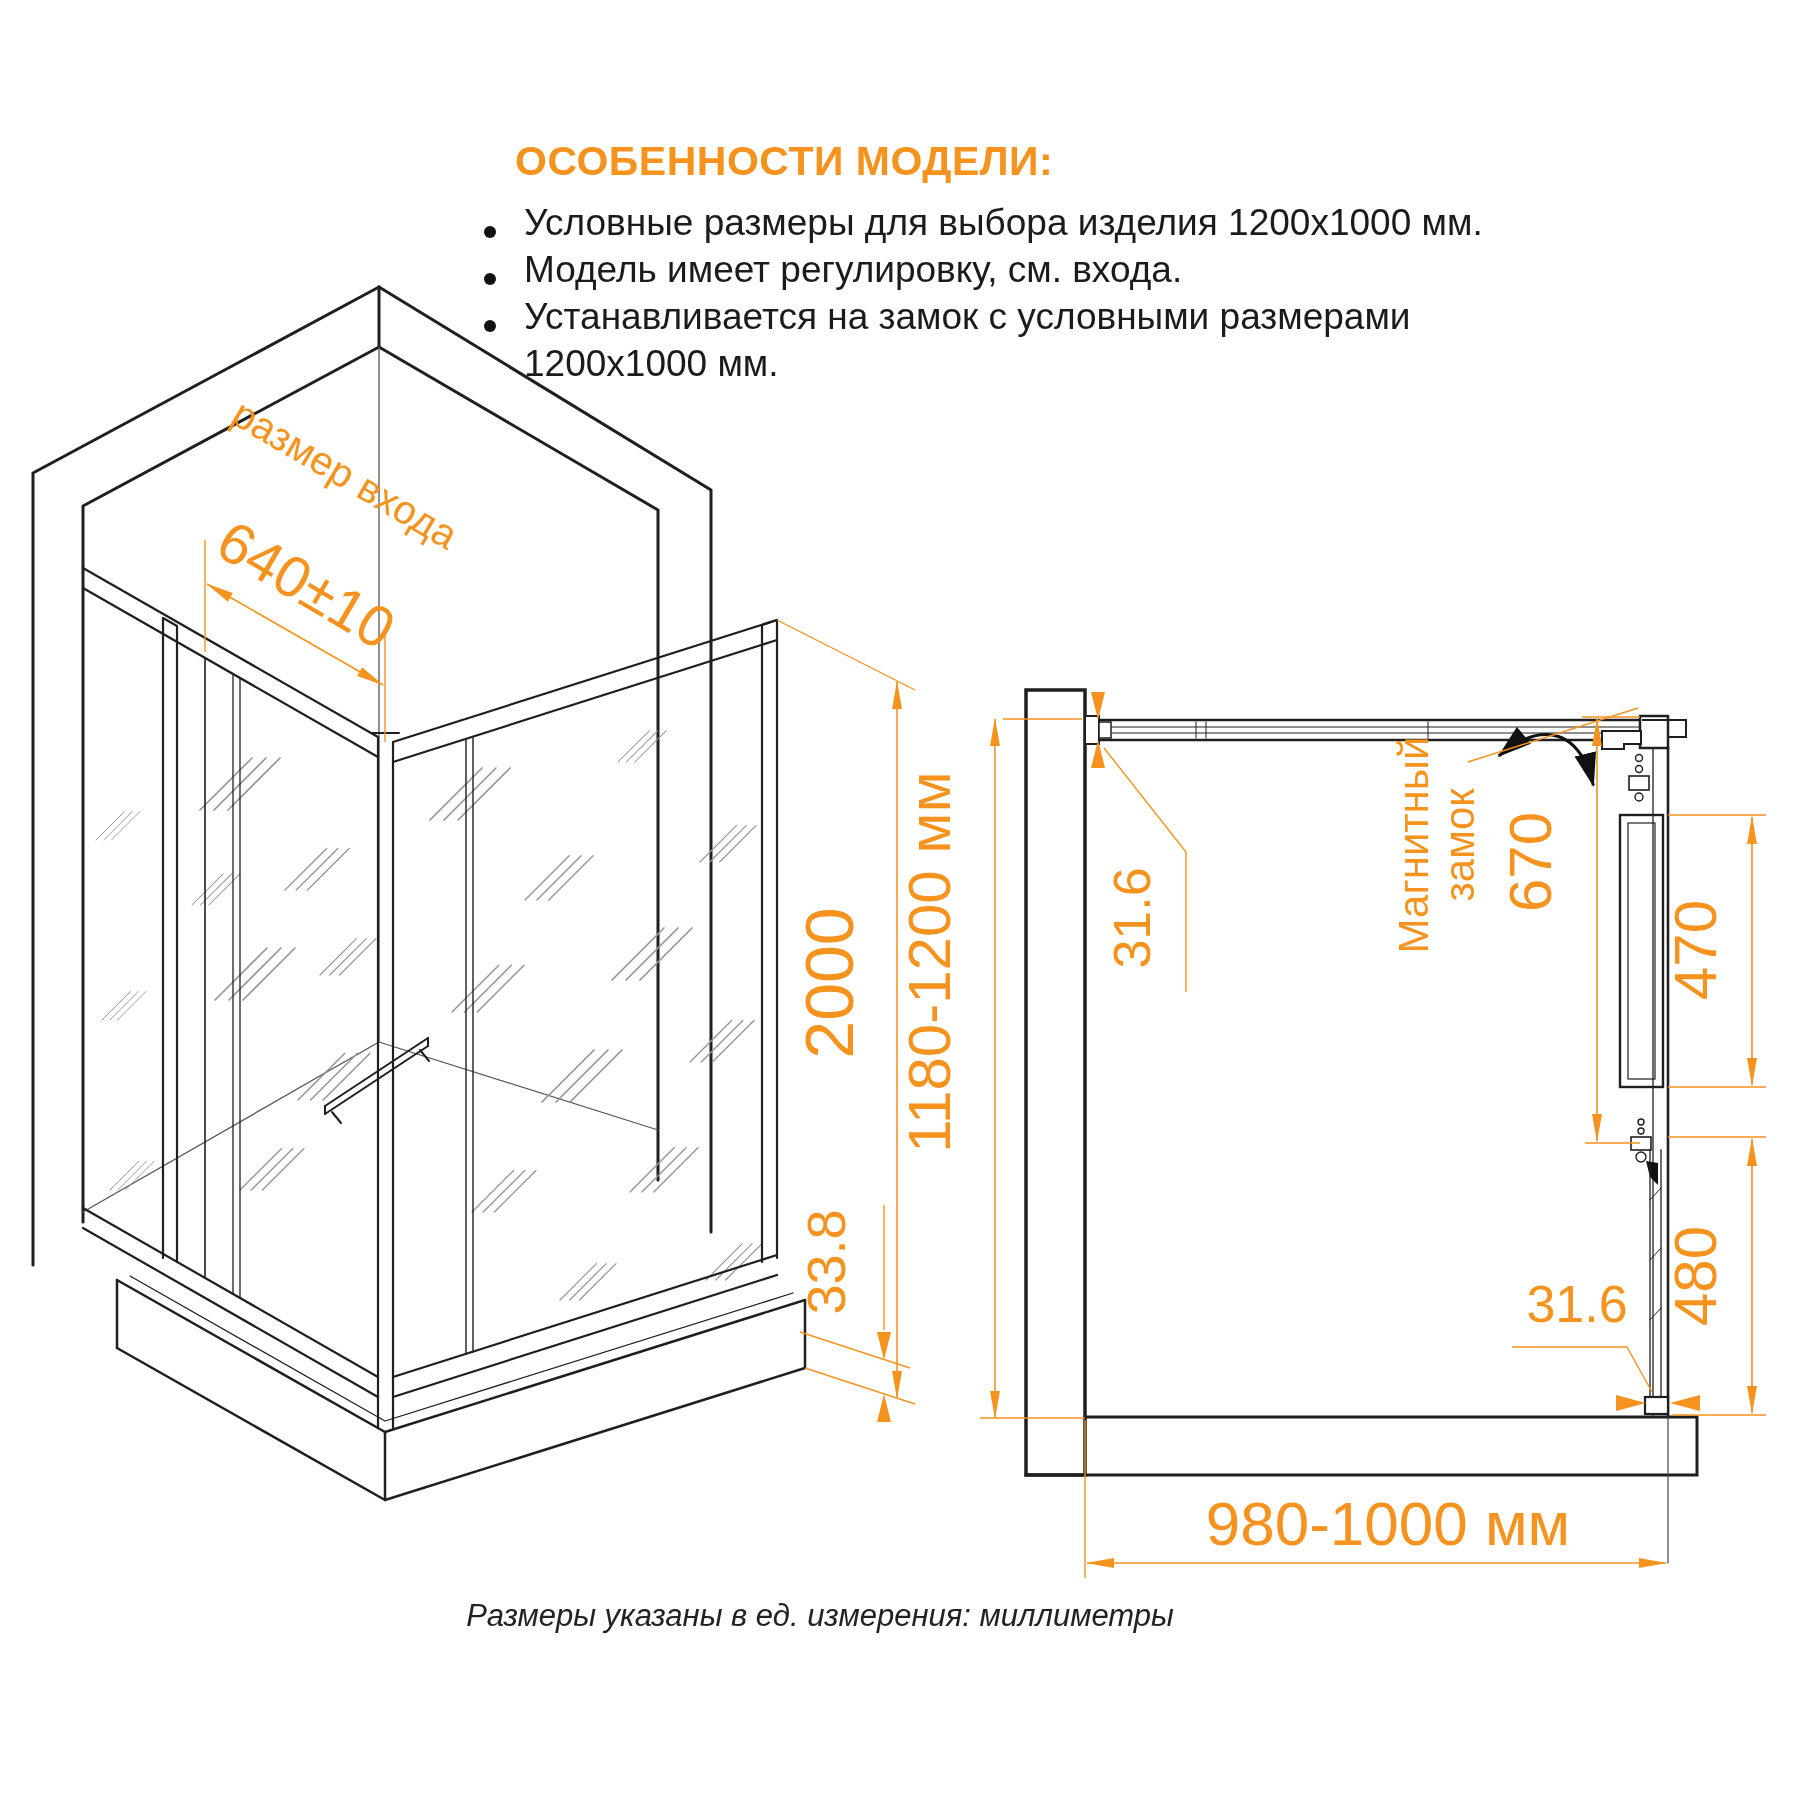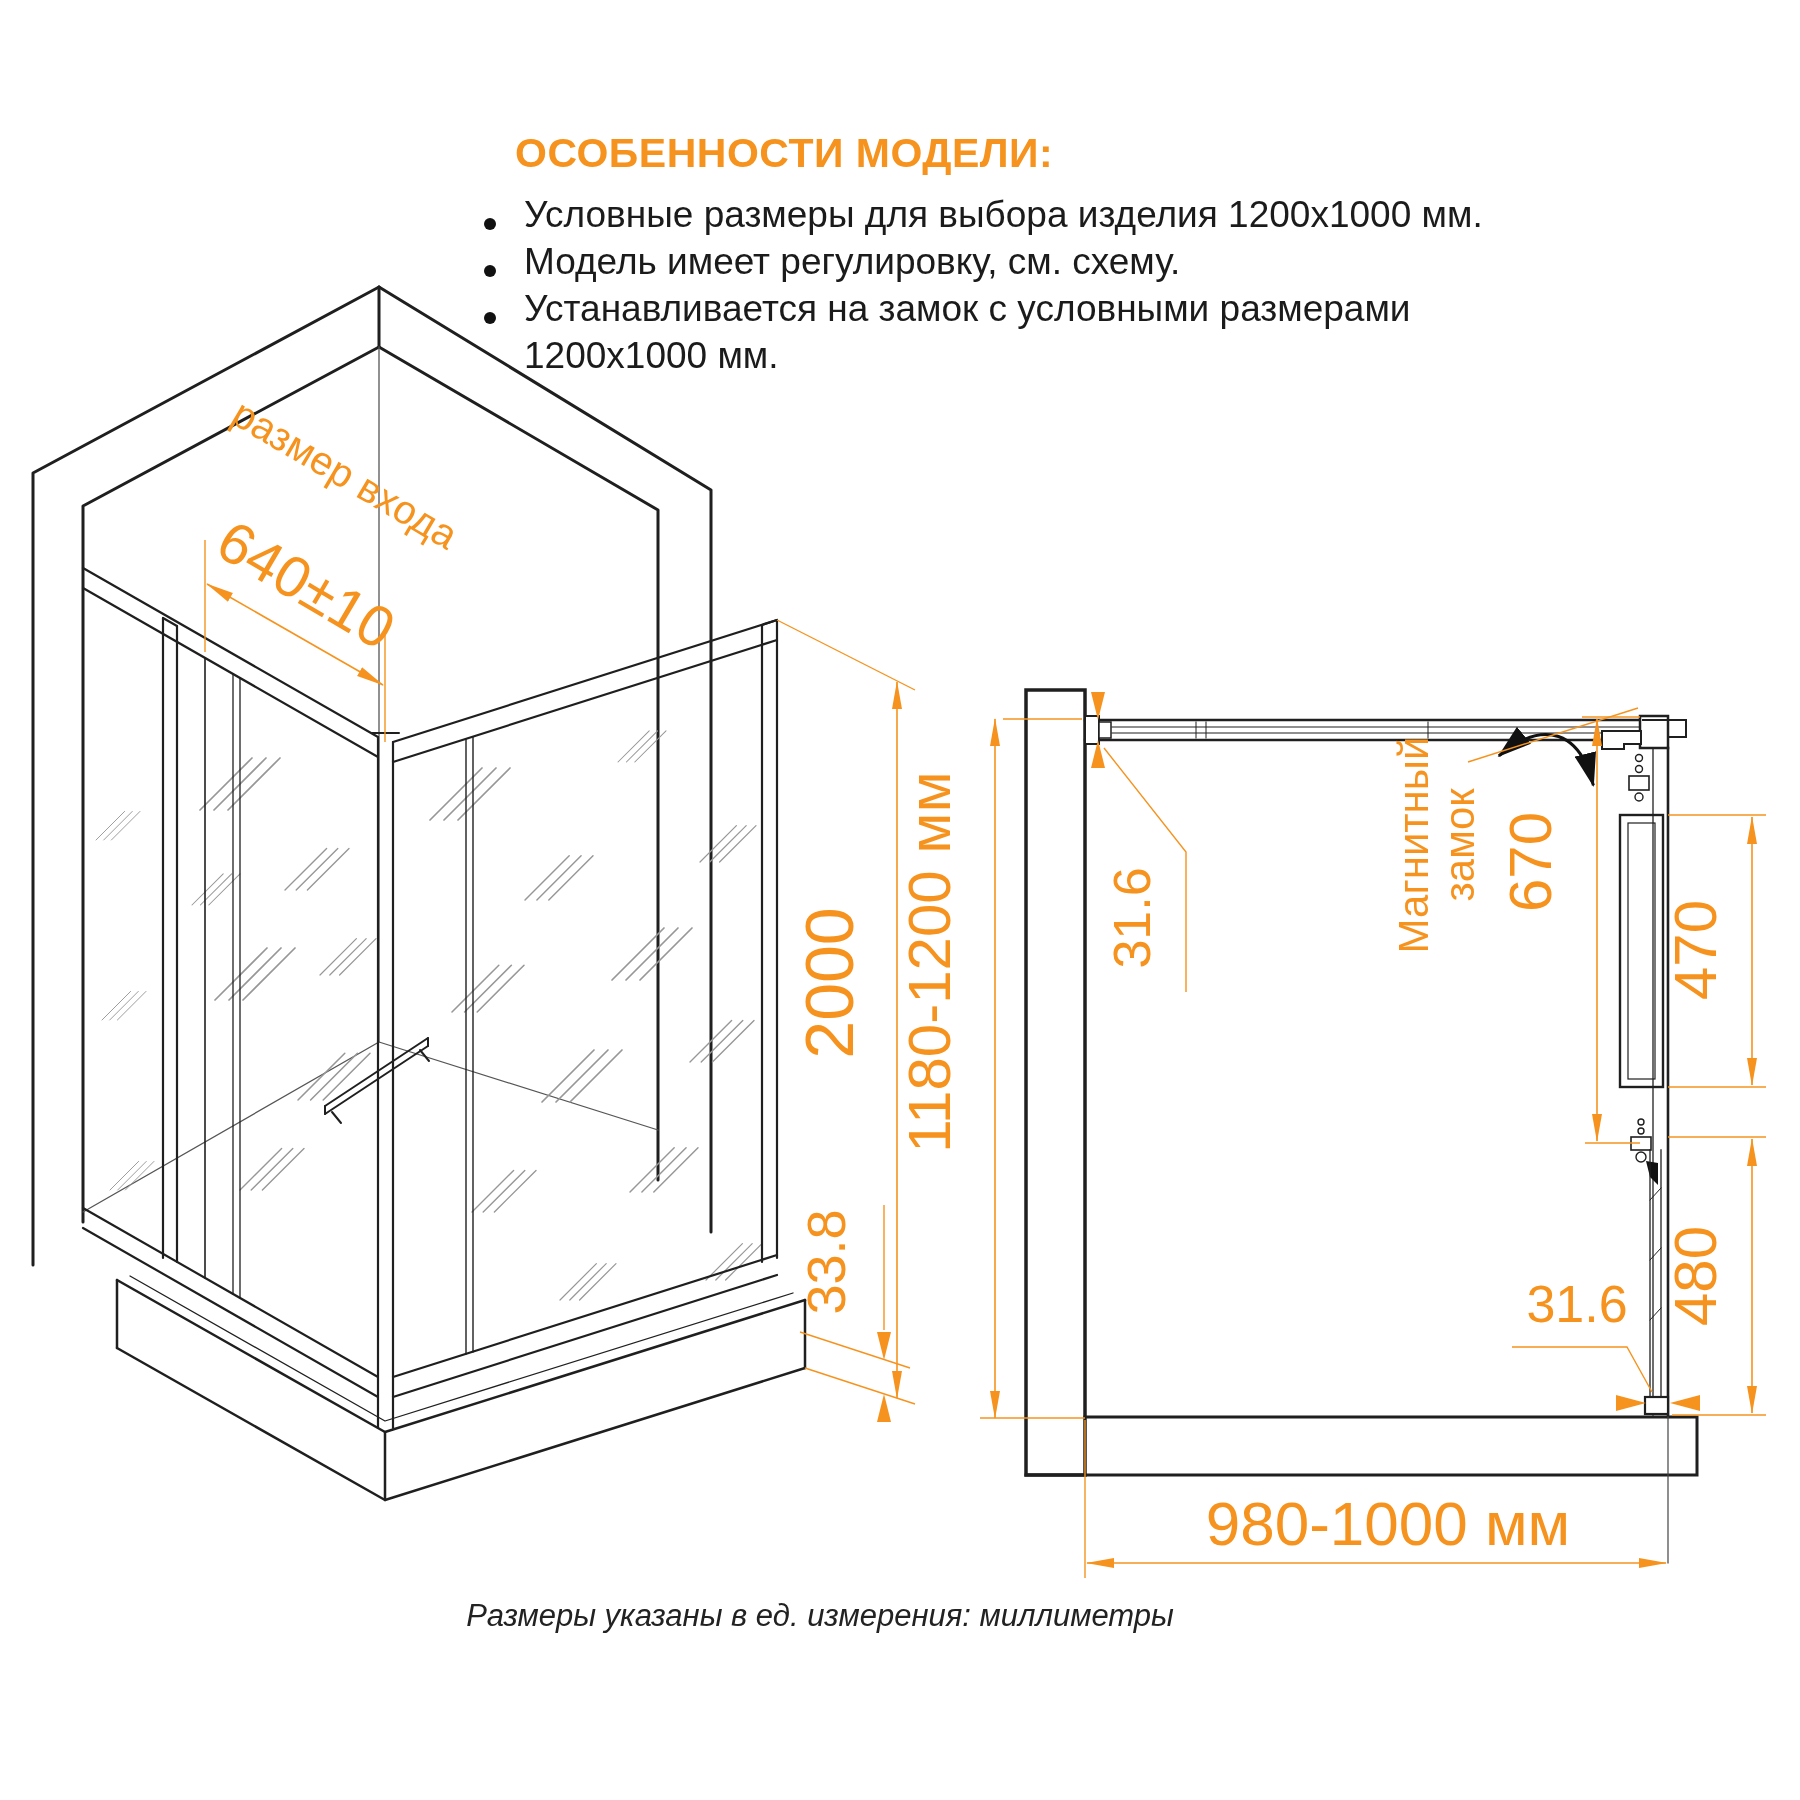--- a/index.html
+++ b/index.html
@@ -1,18 +1,18 @@
 <!DOCTYPE html>
 <html><head>
 <meta charset="utf-8">
 <style>
   html,body{margin:0;padding:0;background:#ffffff;}
   .page{position:relative;width:1800px;height:1800px;background:#fff;overflow:hidden;
         font-family:"Liberation Sans",sans-serif;}
-  .features{position:absolute;left:484px;top:130px;width:1000px;}
+  .features{position:absolute;left:484px;top:138px;width:1000px;}
   .features-title{color:#F6931E;font-size:41px;font-weight:700;letter-spacing:.5px;margin:0 0 14px 31px;}
   .bullet-row{display:flex;align-items:center;line-height:47px;font-size:37px;font-weight:500;color:#1b1b1b;}
   .bullet-dot{width:12px;height:12px;border-radius:50%;background:#111;margin:18px 28px 0 0;flex:0 0 12px;}
   .bullet-dot.hidden{visibility:hidden;}
   .bullet-text{white-space:nowrap;}
   .footer-note{position:absolute;left:460px;top:1598px;width:720px;text-align:center;
                font-size:31px;color:#222;font-weight:500;font-style:italic;}
   svg{position:absolute;left:0;top:0;}
   svg text{font-family:"Liberation Sans",sans-serif;fill:#F6931E;}
 </style>
@@ -22,21 +22,21 @@
 <div class="page">
 
   <div class="features">
     <div class="features-title">ОСОБЕННОСТИ МОДЕЛИ:</div>
     <div class="bullet-row">
       <span class="bullet-dot"></span>
       <span class="bullet-text">Условные размеры для выбора изделия 1200x1000 мм.</span>
     </div>
     <div class="bullet-row">
       <span class="bullet-dot"></span>
-      <span class="bullet-text">Модель имеет регулировку, см. схему.</span>
+      <span class="bullet-text">Модель имеет регулировку, см. входа.</span>
     </div>
     <div class="bullet-row">
       <span class="bullet-dot"></span>
       <span class="bullet-text">Устанавливается на замок с условными размерами</span>
     </div>
     <div class="bullet-row">
       <span class="bullet-dot hidden"></span>
       <span class="bullet-text">1200x1000 мм.</span>
     </div>
   </div>

